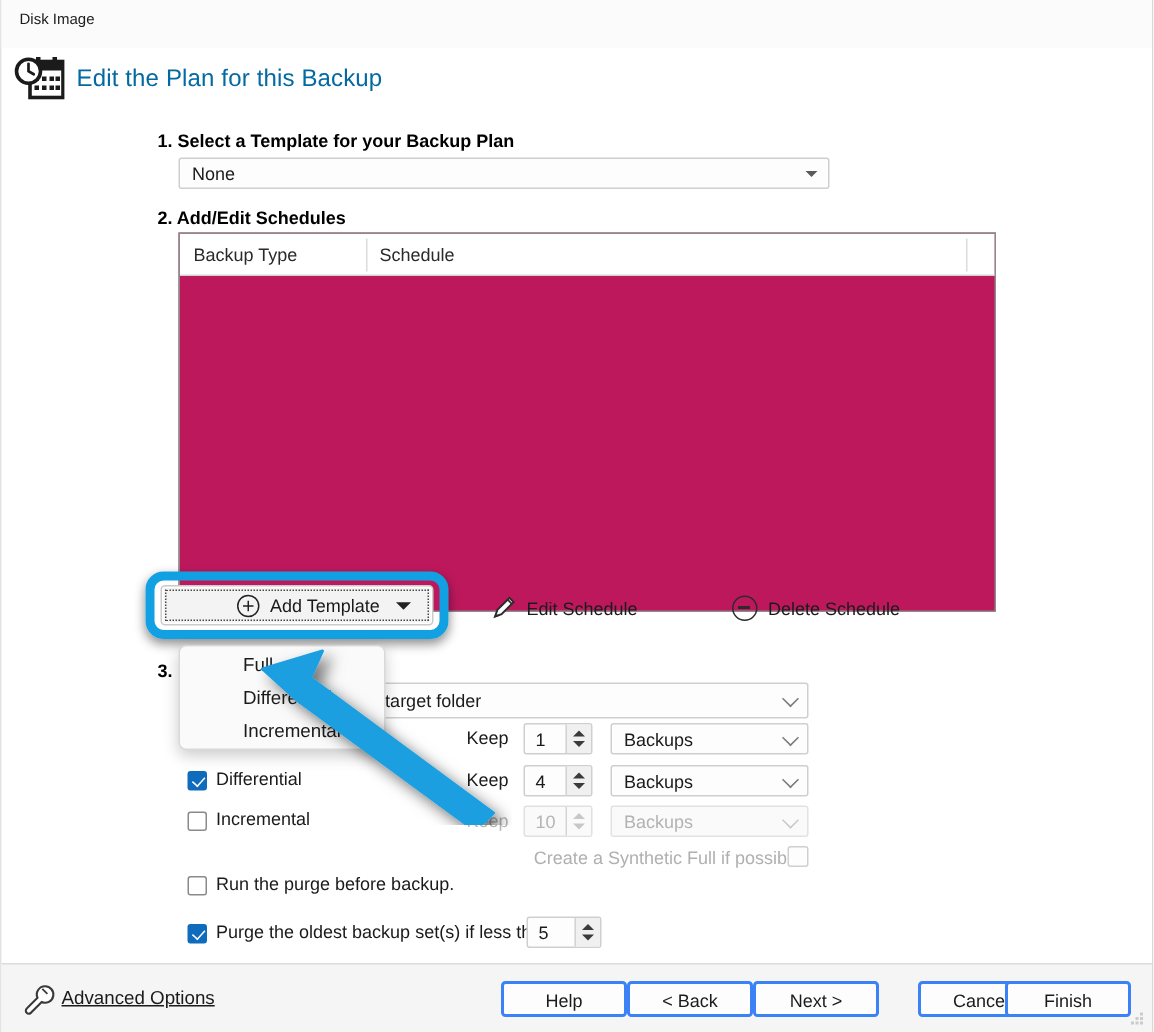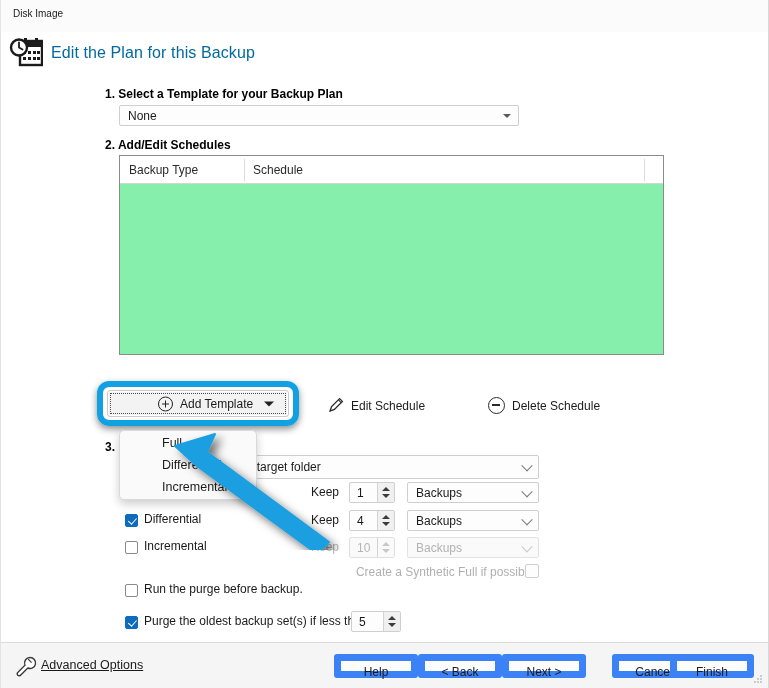--- a/index.html
+++ b/index.html
@@ -61,26 +61,26 @@
     border-top:4px solid #5a5a5a;
   }
   .combo.chev .car {
     border:none; width:8px; height:8px;
     border-right:1.4px solid #7a7a7a; border-bottom:1.4px solid #7a7a7a;
     transform:translateY(-65%) rotate(45deg);
   }
   .combo.dis { background:#fafafa; border-color:#e2e2e2; color:#b3b3b3; }
   .combo.dis .car { border-color:#c9c9c9; }
 
-  #tplCombo { left:118px; top:105px; width:400px; height:21px; }
+  #tplCombo { left:118px; top:105px; width:434px; height:21px; }
 
   
   #sched {
-    position:absolute; left:118px; top:155px; width:545px; height:200px;
-    background:#86efac; border:1px solid #8b8b8b;
+    position:absolute; left:118px; top:155px; width:545px; height:253px;
+    background:#be185d; border:1px solid #8b8b8b;
   }
   #sched .hdrrow {
     position:absolute; left:0; top:0; width:100%; height:28px;
     border-bottom:1px solid #d4d4d4; background:#ffffff;
   }
   #sched .col {
     position:absolute; top:7px; font-size:12px; color:#2a2a2a; white-space:nowrap;
   }
   #sched .sep {
     position:absolute; top:3px; width:1px; height:22px; background:#dcdcdc;
@@ -218,21 +218,21 @@
     position:absolute; left:0; bottom:0; width:100%; height:46px;
     background:#f5f5f5; border-top:1px solid #dcdcdc;
   }
   #wrench { position:absolute; left:14px; top:12px; width:22px; height:22px; }
   #advLbl {
     position:absolute; left:40px; top:15px; font-size:12.5px; color:#1b1b1b;
     text-decoration:underline;
   }
   .fbtn {
     position:absolute; top:11px; height:24px; width:84px;
-    background:#fdfdfd; border:7px solid #3b82f6; border-radius:3px;
+    background:#fdfdfd; border:2px solid #3b82f6; border-radius:3px;
     font-size:12px; color:#1b1b1b; line-height:22px; text-align:center;
   }
   #fb0{left:333px;} #fb1{left:417px;} #fb2{left:501px;} #fb3{left:611px;} #fb4{left:669px;}
   #grip { position:absolute; right:4px; bottom:3px; width:12px; height:12px; opacity:.45; }
 </style>
 </head>
 <body>
 
 <div id="app">
 

